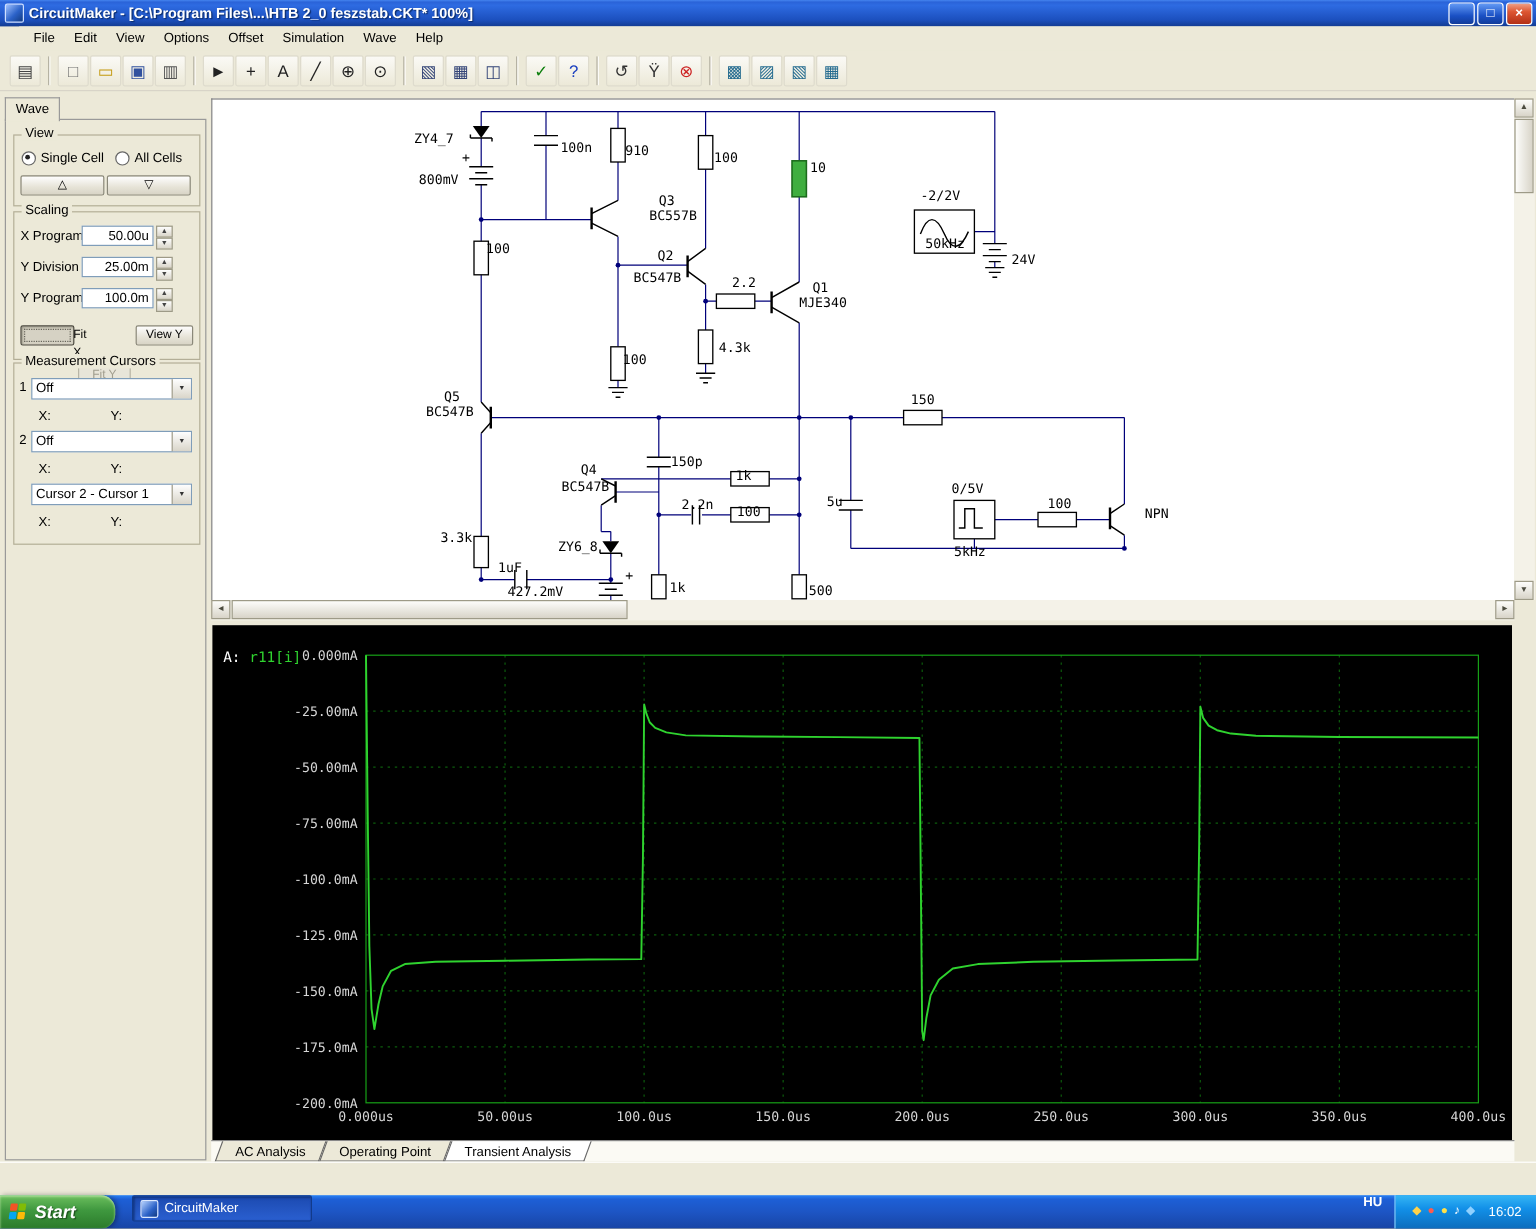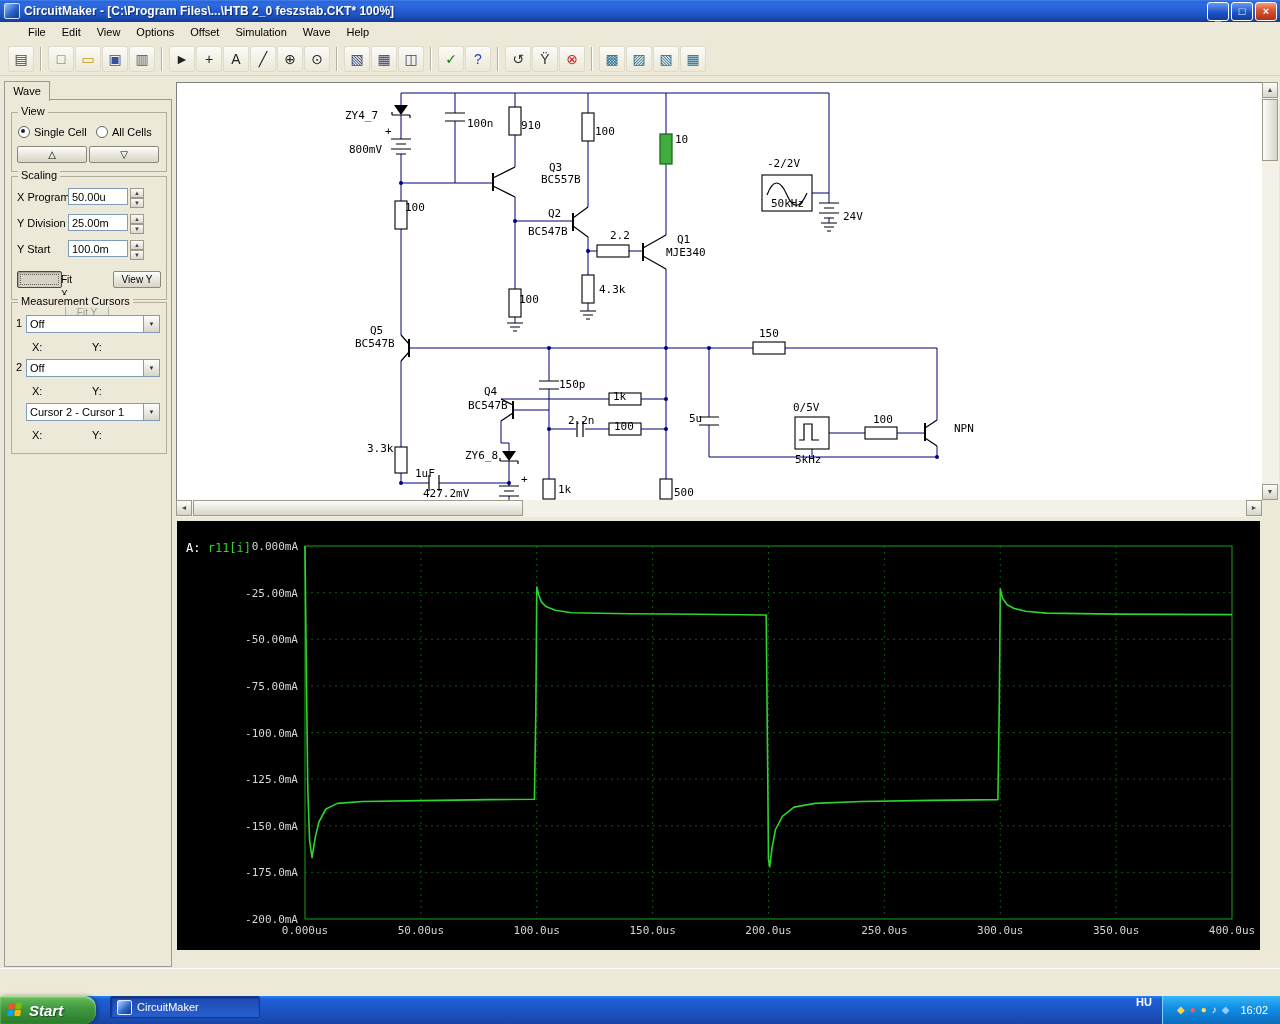--- a/index.html
+++ b/index.html
@@ -38,21 +38,21 @@
   .radio-row.r1{left:6px;} .radio-row.r2{left:84px;}
   .radio{width:10px;height:10px;border:1px solid #666;border-radius:50%;background:#fff;position:relative;display:inline-block;}
   .radio.sel::after{content:'';position:absolute;left:2px;top:2px;width:4px;height:4px;border-radius:50%;background:#222;}
   .xpbtn{position:absolute;height:17px;box-sizing:border-box;background:linear-gradient(#fefefe,#e6e3d7 60%,#d8d4c6);
     border:1px solid #8a887a;border-radius:2px;font-size:10px;text-align:center;line-height:15px;}
   .xpbtn.pressed{background:#d6d2c4;border-color:#4c4a40;box-shadow:inset 1px 1px 2px #9a9788;outline:1px dotted #66645a;outline-offset:-4px;}
   .xpbtn.disabled{color:#a09d8e;border-color:#b8b5a6;background:#e8e5d9;margin-top:33px;}
   .srow{position:absolute;left:0;width:100%;}
   .slabel{position:absolute;left:5px;top:3px;font-size:11px;white-space:nowrap;}
   .sinput{position:absolute;left:56px;top:0;width:60px;height:17px;border:1px solid #7f9db9;background:#fff;
-    font:11px "Liberation Sans",sans-serif;padding:0 3px;box-sizing:border-box;}
+    font:11px "Liberation Sans",sans-serif;padding:0 3px;box-sizing:border-box;text-align:right;}
   .spin{position:absolute;left:118px;top:0;width:14px;height:17px;display:flex;flex-direction:column;}
   .spin i{flex:1;font-style:normal;font-size:6px;line-height:8px;text-align:center;background:linear-gradient(#fefefe,#d9d5c9);
     border:1px solid #9d9a87;color:#444;}
   .cnum{position:absolute;left:4px;font-size:11px;}
   .combo{position:absolute;left:14px;width:134px;height:18px;background:#fff;border:1px solid #7f9db9;display:flex;align-items:center;box-sizing:border-box;}
   .cval{flex:1;font-size:11px;padding-left:3px;white-space:nowrap;overflow:hidden;}
   .carrow{width:15px;height:100%;background:linear-gradient(#fefefe,#d9d5c9);border-left:1px solid #9d9a87;
     display:flex;align-items:center;justify-content:center;}
   .carrow i{font-style:normal;font-size:6px;color:#333;}
   .cx{position:absolute;left:20px;font-size:11px;} .cy{position:absolute;left:80px;font-size:11px;}
@@ -198,21 +198,21 @@
       </div>
       <div class="srow" style="top:37px;">
         <span class="slabel">Y Division</span>
         <input class="sinput" readonly="" value="25.00m" style="">
         <span class="spin">
             <i>▲</i>
             <i>▼</i>
           </span>
       </div>
       <div class="srow" style="top:63px;">
-        <span class="slabel">Y Start</span>
+        <span class="slabel">Y Program</span>
         <input class="sinput" readonly="" value="100.0m" style="">
         <span class="spin">
             <i>▲</i>
             <i>▼</i>
           </span>
       </div>
       <span class="xpbtn pressed" style="left:5px;top:94px;width:44px;padding-left:43px;">Fit X</span>
       <span class="xpbtn disabled" style="left:53px;top:94px;width:44px;">Fit Y</span>
       <span class="xpbtn" style="left:101px;top:94px;width:48px;">View Y</span>
     </div>
@@ -398,20 +398,31 @@
         <text x="121" y="402" text-anchor="end" class="wtick">-200.0mA</text>
         <rect x="128" y="25" width="927" height="373" fill="none" stroke="#17a017"></rect>
         <polyline points="128.0,25.0 129.4,155.5 130.8,267.5 132.6,319.7 135.0,336.5 138.4,315.9 141.9,301.0 148.9,288.0 160.4,282.4 185.9,280.5 243.9,279.6 313.4,278.6 357.4,278.3 358.8,192.8 359.8,66.0 361.6,73.5 364.4,80.9 369.0,85.6 378.3,89.3 394.5,91.8 452.4,92.7 522.0,93.3 589.2,94.0 590.6,239.5 591.5,338.3 592.7,345.8 595.0,327.1 598.5,308.5 605.4,295.4 617.0,286.1 637.9,282.4 684.2,280.5 753.7,279.4 820.9,278.6 822.3,183.5 823.3,67.9 825.6,77.2 830.2,83.7 837.2,87.5 848.7,90.3 869.6,92.1 939.1,93.1 1055.0,93.6" fill="none" stroke="#2fd32f" stroke-width="1.6" stroke-linejoin="round"></polyline>
       </svg>
     <span class="trace-label">
       <span class="tp">A:</span>
       <span class="tn">r11[i]</span>
     </span>
   </div>
 
+  <div class="antabs" id="analysis-tabs">
+      <span class="antab">
+        <span class="antab-label">AC Analysis</span>
+      </span>
+      <span class="antab">
+        <span class="antab-label">Operating Point</span>
+      </span>
+      <span class="antab active">
+        <span class="antab-label">Transient Analysis</span>
+      </span>
+    </div>
 
   <div class="statusbar"></div>
 
   <div class="taskbar">
     <div class="startbtn">
       <span class="flag">
           <i class="f1"></i>
           <i class="f2"></i>
           <i class="f3"></i>
           <i class="f4"></i>

